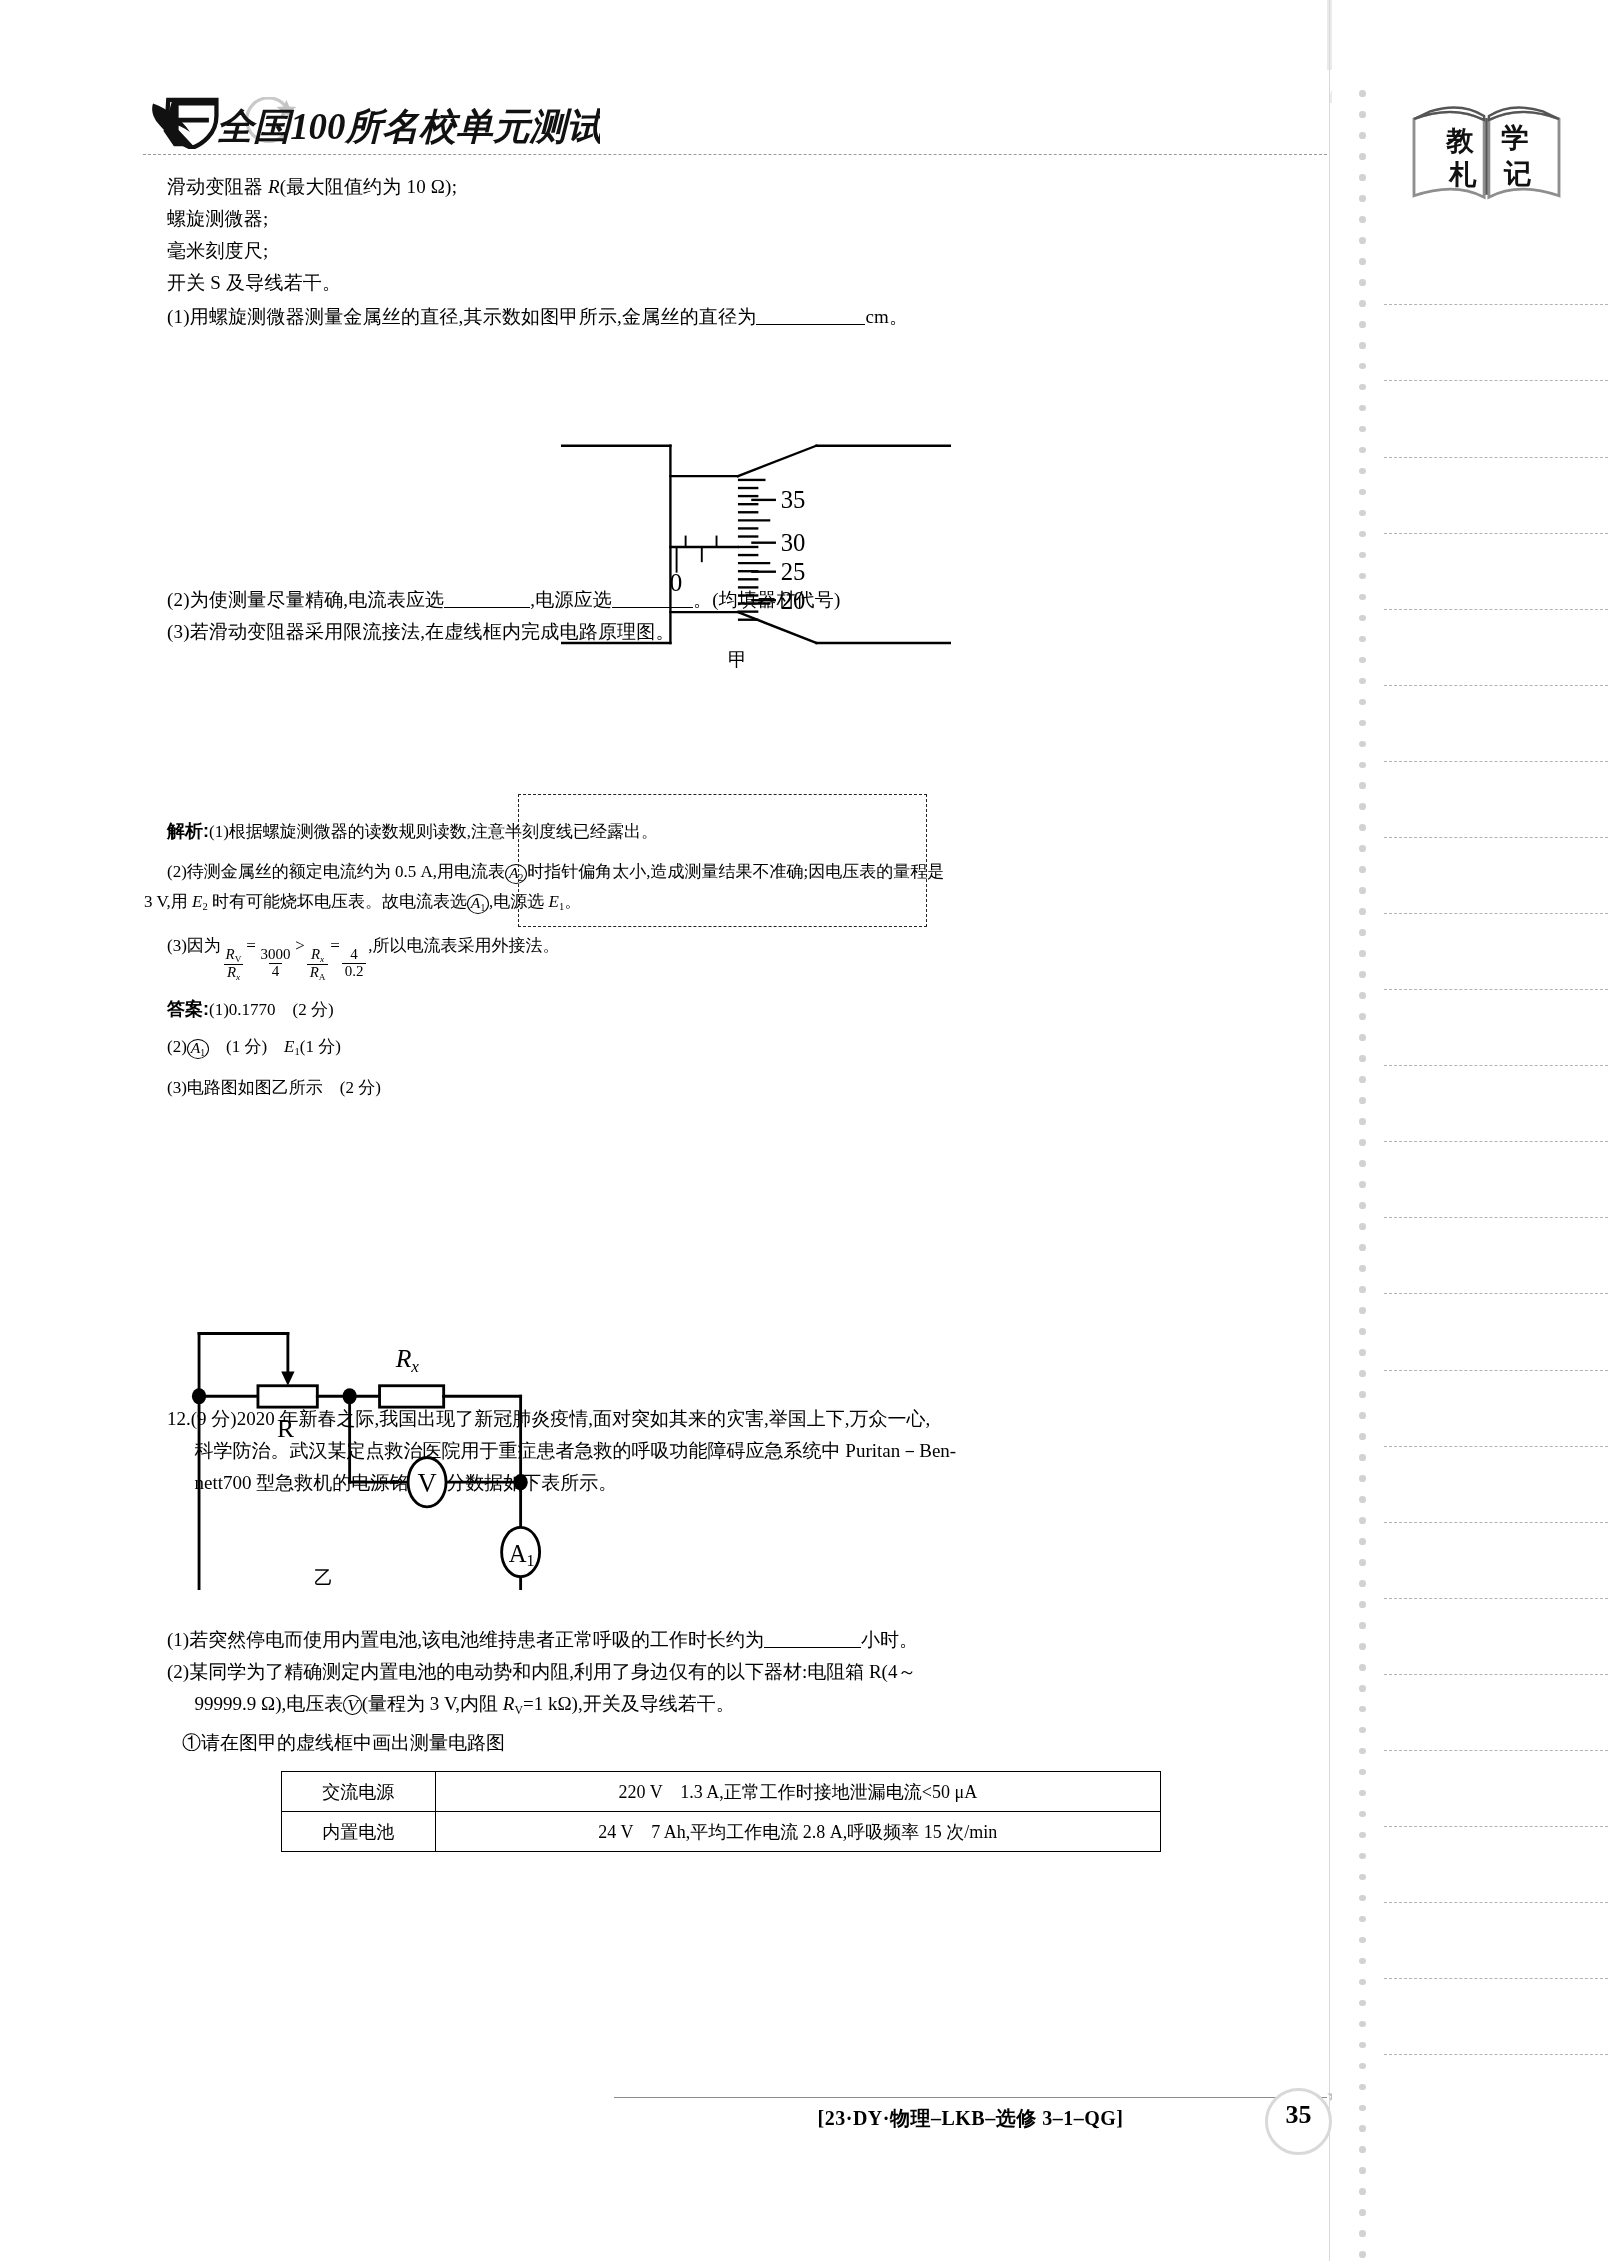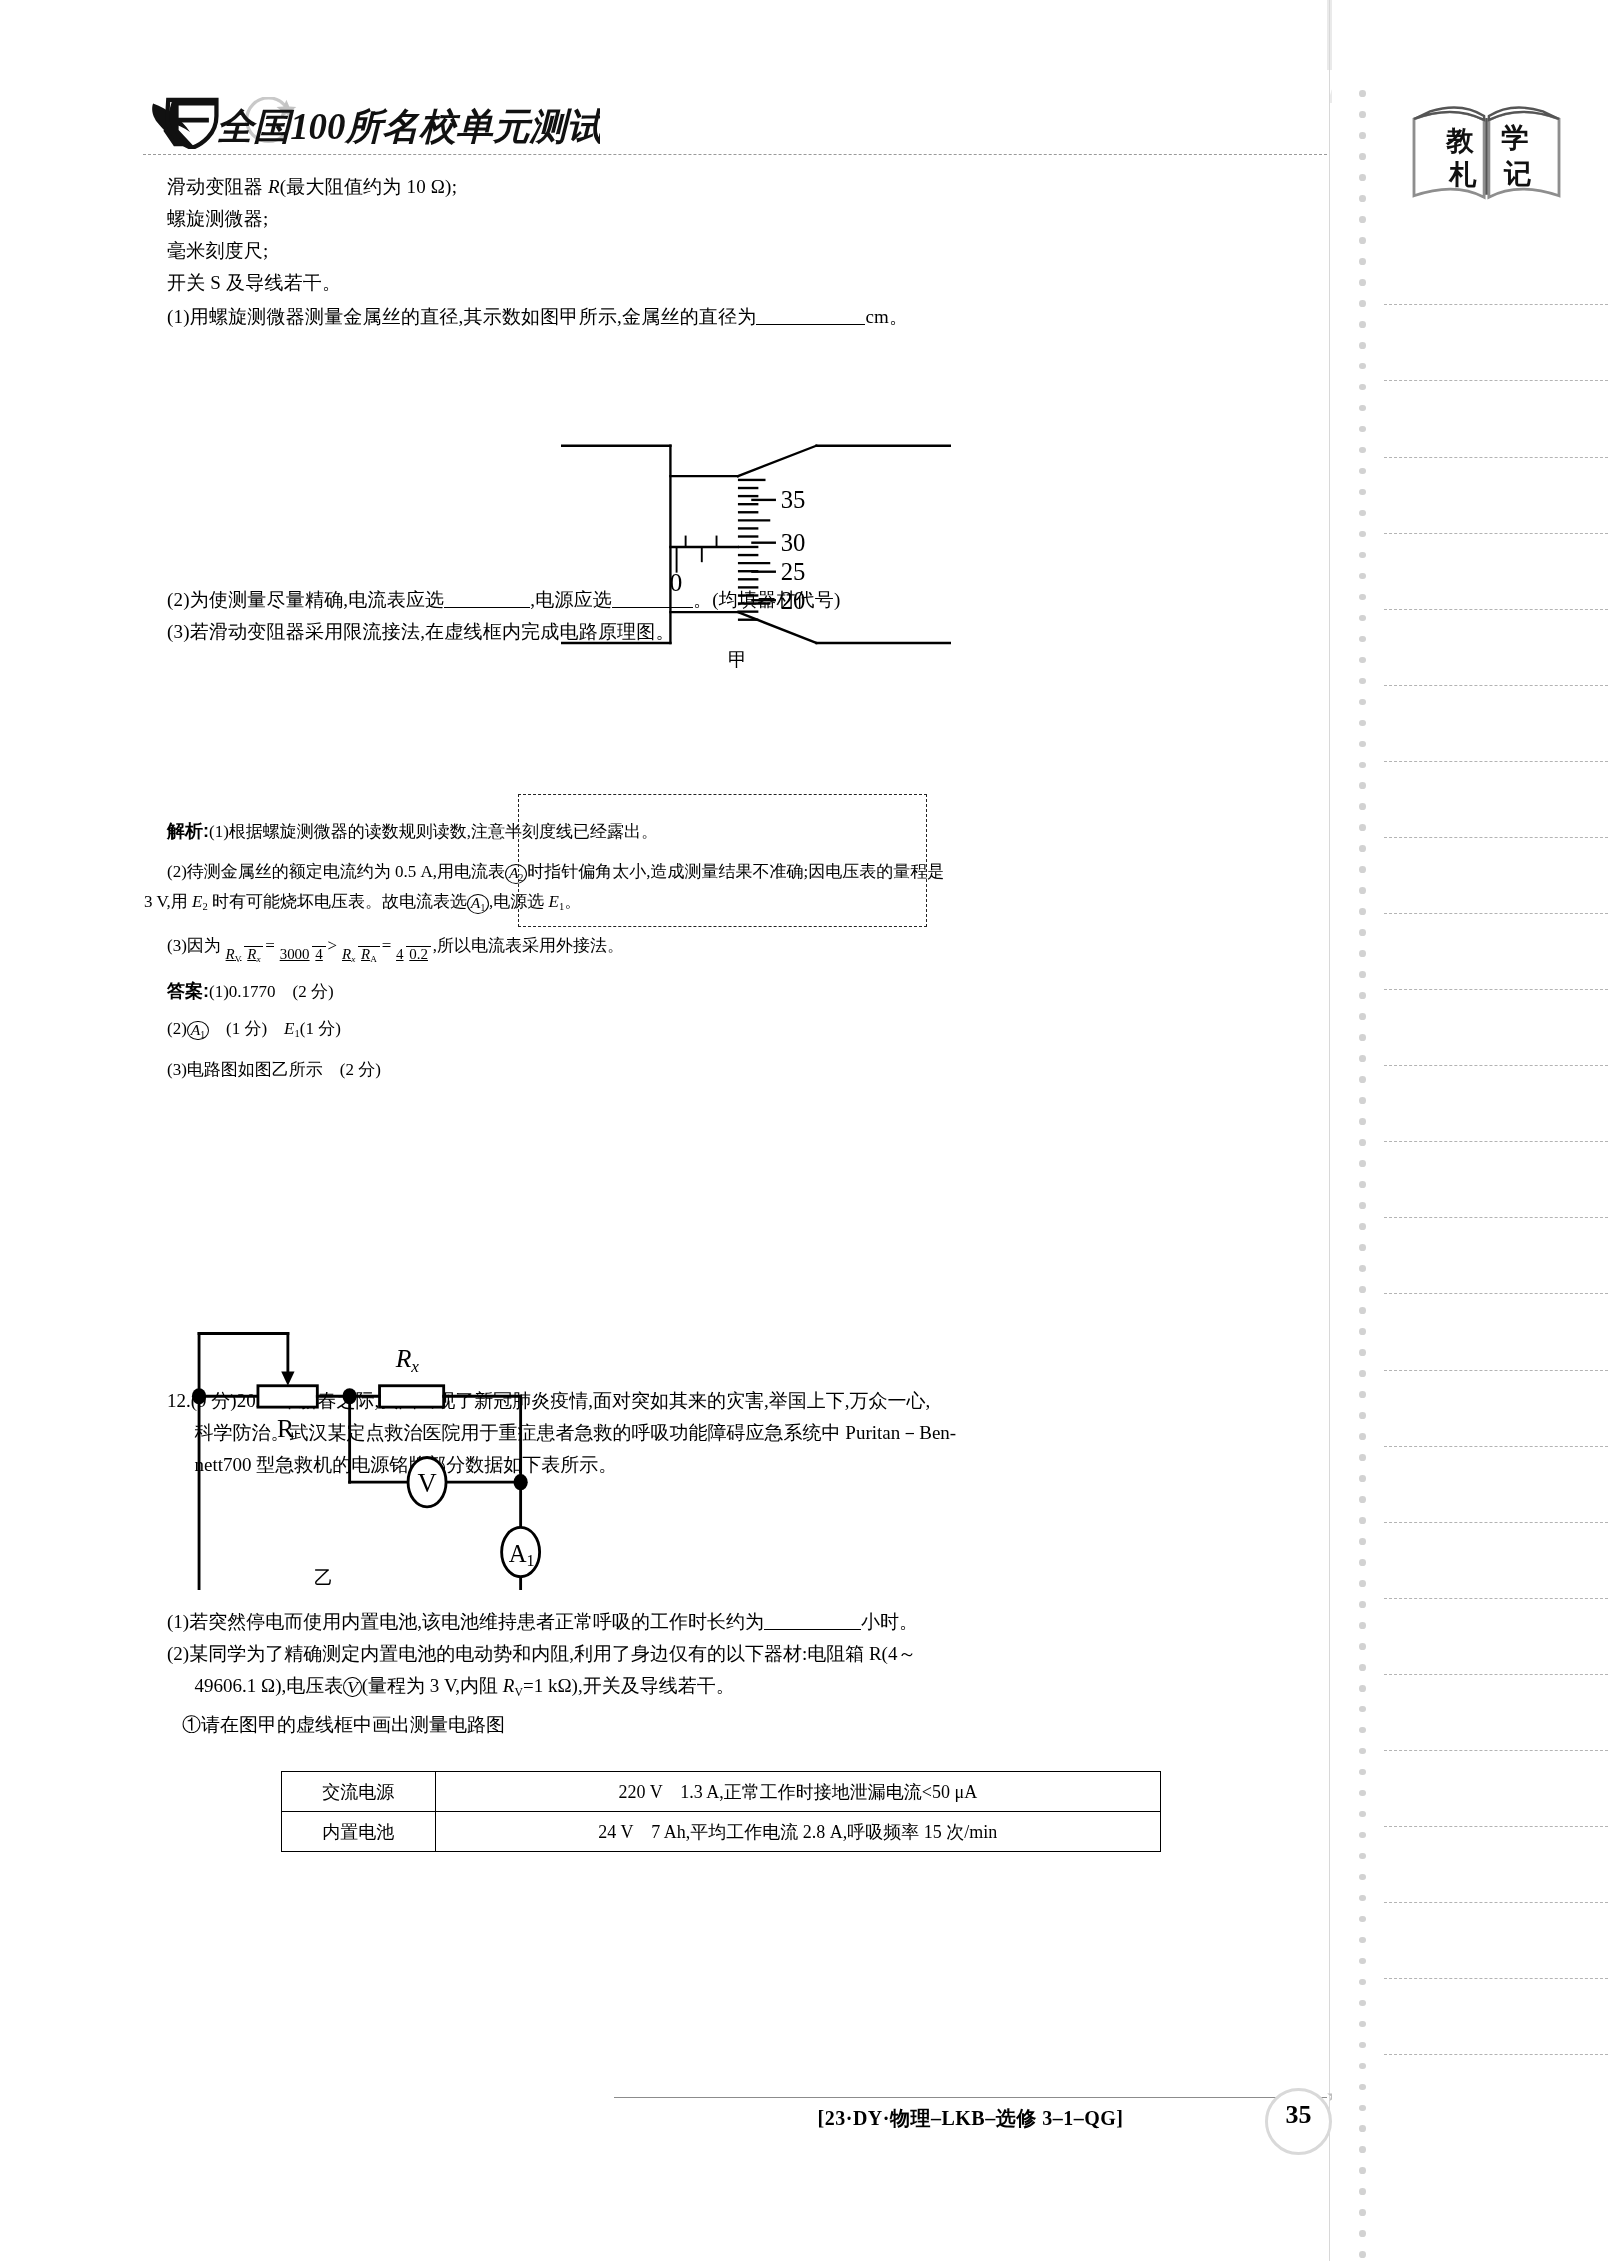--- a/index.html
+++ b/index.html
@@ -121,26 +121,25 @@
     line-height: 1.04;
     font-style: italic;
     font-size: 0.92em;
     transform: translateY(1px);
   }
   .circ .subn { font-style: normal; }
 
   
   .frac {
     display: inline-flex;
-    flex-direction: row;
+    flex-direction: column;
     align-items: center;
     vertical-align: -0.52em;
     font-size: 0.88em;
     margin: 0 1.9px;
-    text-decoration: underline;
   }
   .frac .num { padding: 0 2.9px; line-height: 1.06; }
   .frac .den {
     padding: 0 2.9px;
     line-height: 1.06;
     border-top: 1.2px solid #000;
   }
 
   
   #fig-micrometer {
@@ -366,21 +365,21 @@
     <div class="para" style="margin-left:27.6px;">科学防治。武汉某定点救治医院用于重症患者急救的呼吸功能障碍应急系统中 Puritan－Ben-</div>
     <div class="para" style="margin-left:27.6px;">nett700 型急救机的电源铭牌部分数据如下表所示。</div>
 
     <div style="height:125px;"></div>
 
     <div class="para">
       <span>(1)若突然停电而使用内置电池,该电池维持患者正常呼吸的工作时长约为</span><span class="blank-ul" style="width:97px;"></span><span>小时。</span>
     </div>
     <div class="para">(2)某同学为了精确测定内置电池的电动势和内阻,利用了身边仅有的以下器材:电阻箱 R(4～</div>
     <div class="para" style="margin-left:27.6px;">
-      <span>49606.1 Ω),电压表</span><span class="circ">V</span><span>(量程为 3 V,内阻 <span class="it">R</span><span class="subn">V</span>=1 kΩ),开关及导线若干。</span>
+      <span>99999.9 Ω),电压表</span><span class="circ">V</span><span>(量程为 3 V,内阻 <span class="it">R</span><span class="subn">V</span>=1 kΩ),开关及导线若干。</span>
     </div>
     <div class="para" style="margin-left:15px;">①请在图甲的虚线框中画出测量电路图</div>
   </div>
 
   <svg id="fig-micrometer" viewBox="0 0 820 490">
     <g stroke="#000" stroke-width="5" fill="none" stroke-linecap="square">
 
       <line x1="0" y1="33" x2="230" y2="33"></line>
       <line x1="0" y1="448" x2="230" y2="448"></line>
       <line x1="230" y1="33" x2="230" y2="448"></line>

